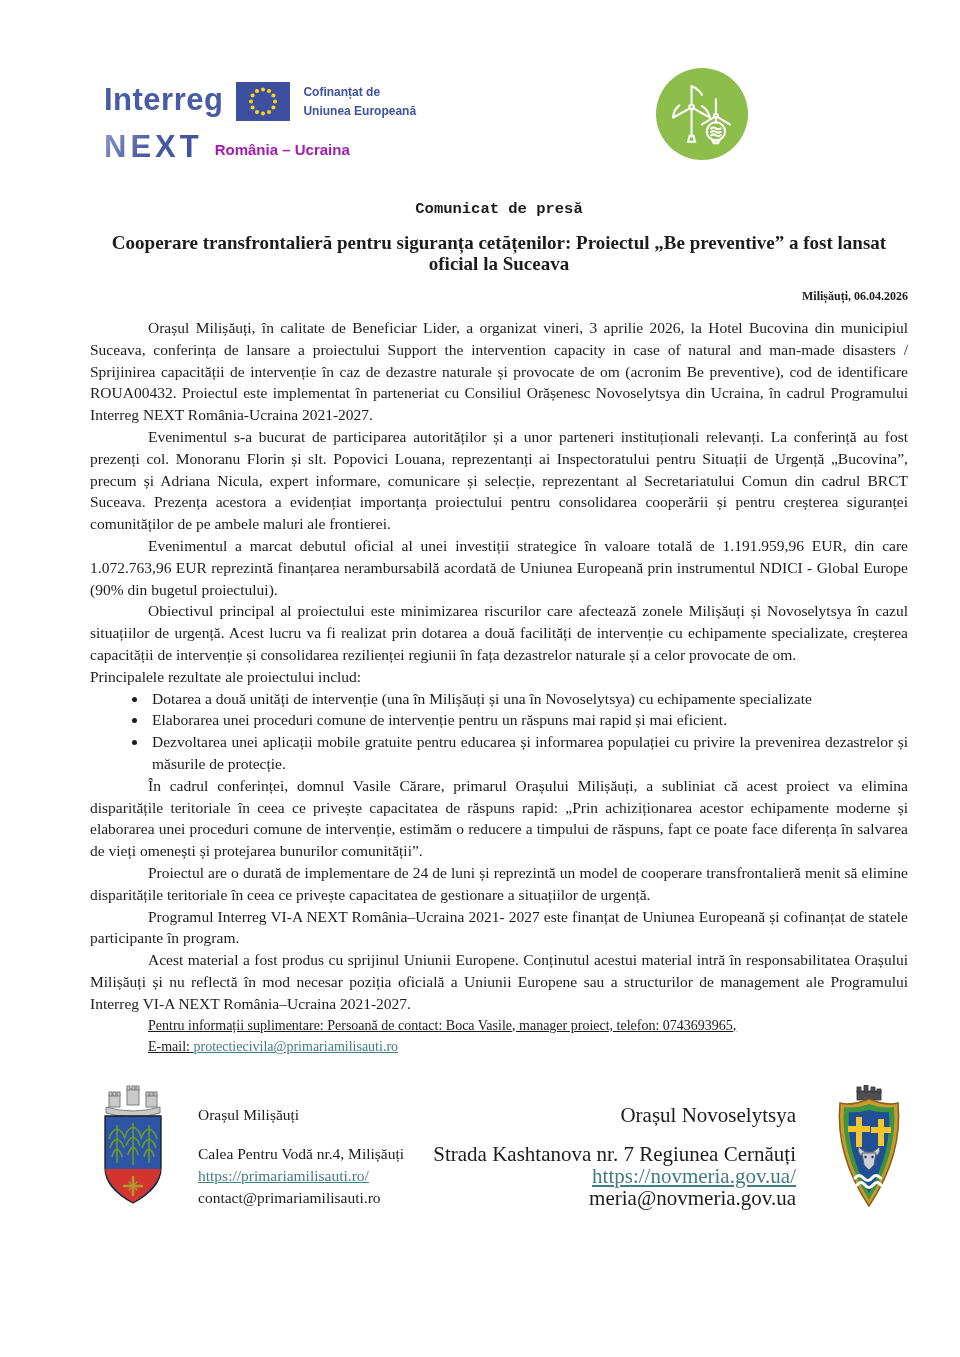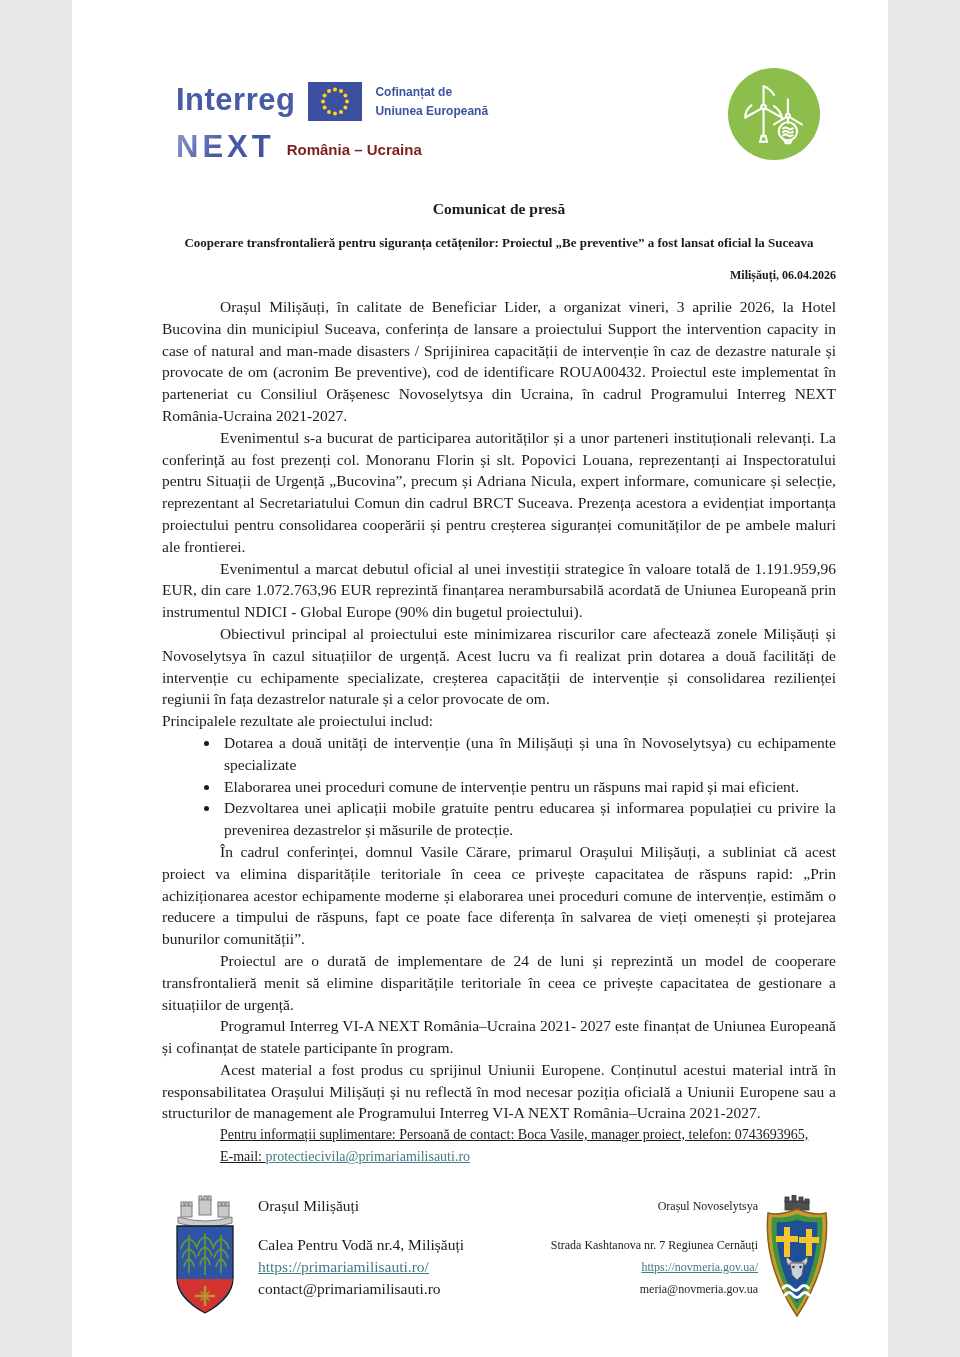--- a/index.html
+++ b/index.html
@@ -1,19 +1,19 @@
 <!DOCTYPE html>
 <html lang="ro"><head>
 <meta charset="utf-8">
 <style>
   * { margin:0; padding:0; box-sizing:border-box; }
   html,body { background:#e8e8e8; }
   .page {
     position:relative;
-    width:816px; height:1357px;
+    width:960px; height:1357px;
     margin:0 auto;
     background:#ffffff;
     font-family:"Liberation Serif", serif;
     color:#1c1c1c;
     overflow:hidden;
   }
   
   header { position:relative; height:186px; }
   .brand { position:absolute; left:104px; top:80px; }
   .brand-top { display:flex; align-items:flex-start; gap:13px; }
@@ -35,47 +35,47 @@
     letter-spacing:4px; color:#4a5ba5;
   }
   @supports (-webkit-background-clip: text) {
     .next-word {
       background:linear-gradient(125deg,#8d97cc 0%,#4a5ba5 45%,#3d4f9e 100%);
       -webkit-background-clip:text; background-clip:text; color:transparent;
     }
   }
   .area-word {
     font-family:"Liberation Sans", sans-serif;
-    font-weight:bold; font-size:15px; line-height:22px; color:#7f1d1d;
+    font-weight:bold; font-size:15px; line-height:22px; color:#a21caf;
   }
   .eco-badge {
     position:absolute; left:656px; top:68px;
     width:92px; height:92px; border-radius:50%;
     background:#8dbe4c; display:flex; align-items:center; justify-content:center;
   }
   
   .content { margin:0 52px 0 90px; }
-  .doc-title { text-align:center; font-size:15.5px; font-weight:bold; margin-top:14px; }
-  .doc-subtitle { text-align:center; font-size:13px; font-weight:bold; margin-top:14px; line-height:21px; }
+  .doc-title { text-align:center; font-size:15.5px; font-weight:bold; margin-top:14px;font-family:Liberation Mono, monospace; }
+  .doc-subtitle { text-align:center; font-size:19px; font-weight:bold; margin-top:14px; line-height:21px; }
   .dateline { text-align:right; font-size:12px; font-weight:bold; margin-top:15px; }
   .bodytext { margin-top:13px; }
   .para {
     font-size:15.5px; line-height:21.8px;
     text-align:justify; text-indent:58px;
   }
   .para.noindent { text-indent:0; }
   .b { font-weight:normal; }
   ul.results { margin:0; padding-left:58px; list-style:disc; }
   ul.results li { font-size:15.5px; line-height:21.8px; text-align:justify; padding-left:4px; }
   .contact-block { margin-left:58px; font-size:14px; line-height:21.8px;text-decoration:underline; }
   a.link { color:#447a85; text-decoration:underline; cursor:pointer; }
   
-  .f-row { display:flex; align-items:flex-start; margin:27px 52px 0 100px; }
+  .f-row { display:flex; align-items:flex-end; margin:27px 52px 0 100px;gap:12px; }
   .f-left { margin-left:20px; font-size:15.5px; line-height:22px; }
-  .f-right { margin-left:auto; text-align:right; font-size:12px; line-height:22px; }
+  .f-right { margin-left:auto; margin-right:22px; text-align:right; font-size:21px; line-height:22px; }
   .f-title { margin-bottom:17px; }
   .site-line { text-align:center; font-size:15px; margin-top:22px; }
   .coat { display:block; flex:0 0 auto; }
 </style>
 </head>
 <body>
 
 <div class="page">
 
   <header>

